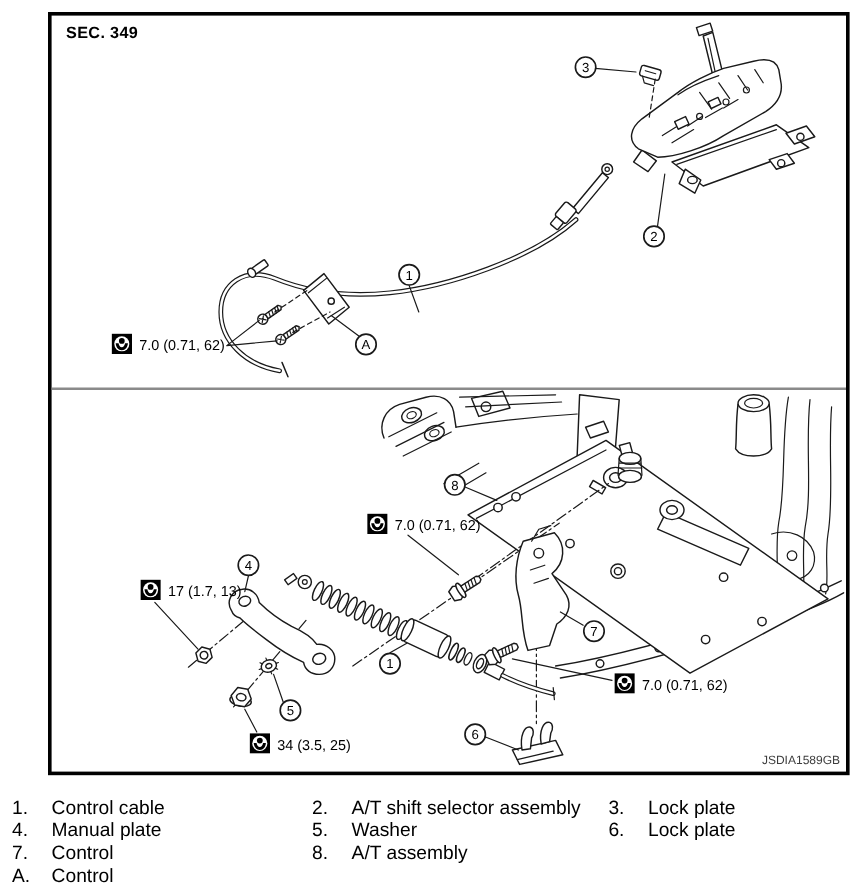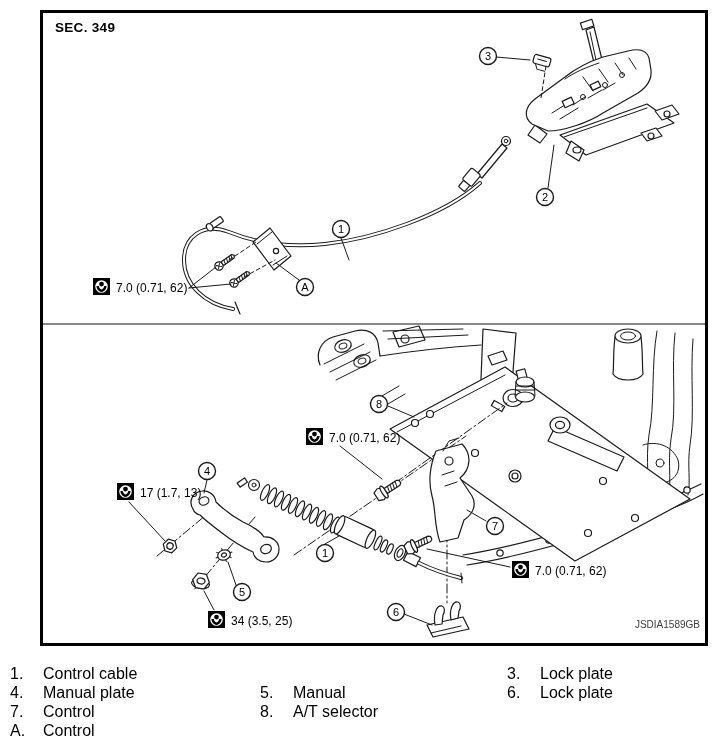--- a/index.html
+++ b/index.html
@@ -2,21 +2,21 @@
 <html><head>
 <meta charset="utf-8">
 <style>
   html,body{margin:0;padding:0;background:#fff;}
   .page{position:relative;width:719px;height:742px;background:#fff;
         font-family:"Liberation Sans",sans-serif;color:#000;overflow:hidden;padding-left:44px;}
   .frame{position:absolute;left:40px;top:10px;width:668px;height:636px;
          border:3px solid #000;box-sizing:border-box;background:#fff;}
   .sec-label{position:absolute;left:12px;top:7px;font-size:13.5px;font-weight:bold;
              letter-spacing:0.3px;}
-  .fig-code{position:absolute;right:5px;bottom:13px;font-size:10px;color:#3d3d3d;}
+  .fig-code{position:absolute;right:5px;bottom:3px;font-size:10px;color:#3d3d3d;}
   .art{position:absolute;left:0;top:0;}
   .legend{position:absolute;left:0;top:662px;width:719px;height:90px;font-size:16px;}
   .lg-item{position:absolute;white-space:nowrap;line-height:16px;}
   .lg-k{display:inline-block;width:33px;}
   
   .ln{fill:none;stroke:#1a1a1a;stroke-width:1.2;stroke-linecap:round;stroke-linejoin:round;}
   .fw{fill:#fff;stroke:#1a1a1a;stroke-width:1.2;stroke-linejoin:round;}
   .thin{stroke-width:1;}
   .dash{stroke-dasharray:4 3;stroke-width:1;}
   .dashdot{stroke-dasharray:9 3 2 3;stroke-width:1;}
@@ -358,35 +358,38 @@
       </g>
     </svg>
 
     <div class="fig-code">JSDIA1589GB</div>
   </div>
 
   <div class="legend">
     <div class="lg-item" style="left:10px;top:4px">
       <span class="lg-k">1.</span><span class="lg-v">Control cable</span>
     </div>
+    <div class="lg-item" style="left:260px;top:4px">
+      <span class="lg-k">2.</span><span class="lg-v">A/T shift selector assembly</span>
+    </div>
     <div class="lg-item" style="left:507px;top:4px">
       <span class="lg-k">3.</span><span class="lg-v">Lock plate</span>
     </div>
     <div class="lg-item" style="left:10px;top:23px">
       <span class="lg-k">4.</span><span class="lg-v">Manual plate</span>
     </div>
     <div class="lg-item" style="left:260px;top:23px">
-      <span class="lg-k">5.</span><span class="lg-v">Manual</span>
+      <span class="lg-k">5.</span><span class="lg-v">Washer</span>
     </div>
     <div class="lg-item" style="left:507px;top:23px">
       <span class="lg-k">6.</span><span class="lg-v">Lock plate</span>
     </div>
     <div class="lg-item" style="left:10px;top:42px">
       <span class="lg-k">7.</span><span class="lg-v">Control</span>
     </div>
     <div class="lg-item" style="left:260px;top:42px">
-      <span class="lg-k">8.</span><span class="lg-v">A/T selector</span>
+      <span class="lg-k">8.</span><span class="lg-v">A/T assembly</span>
     </div>
     <div class="lg-item" style="left:10px;top:61px">
       <span class="lg-k">A.</span><span class="lg-v">Control</span>
     </div>
   </div>
 </div>
 
 </body></html>

